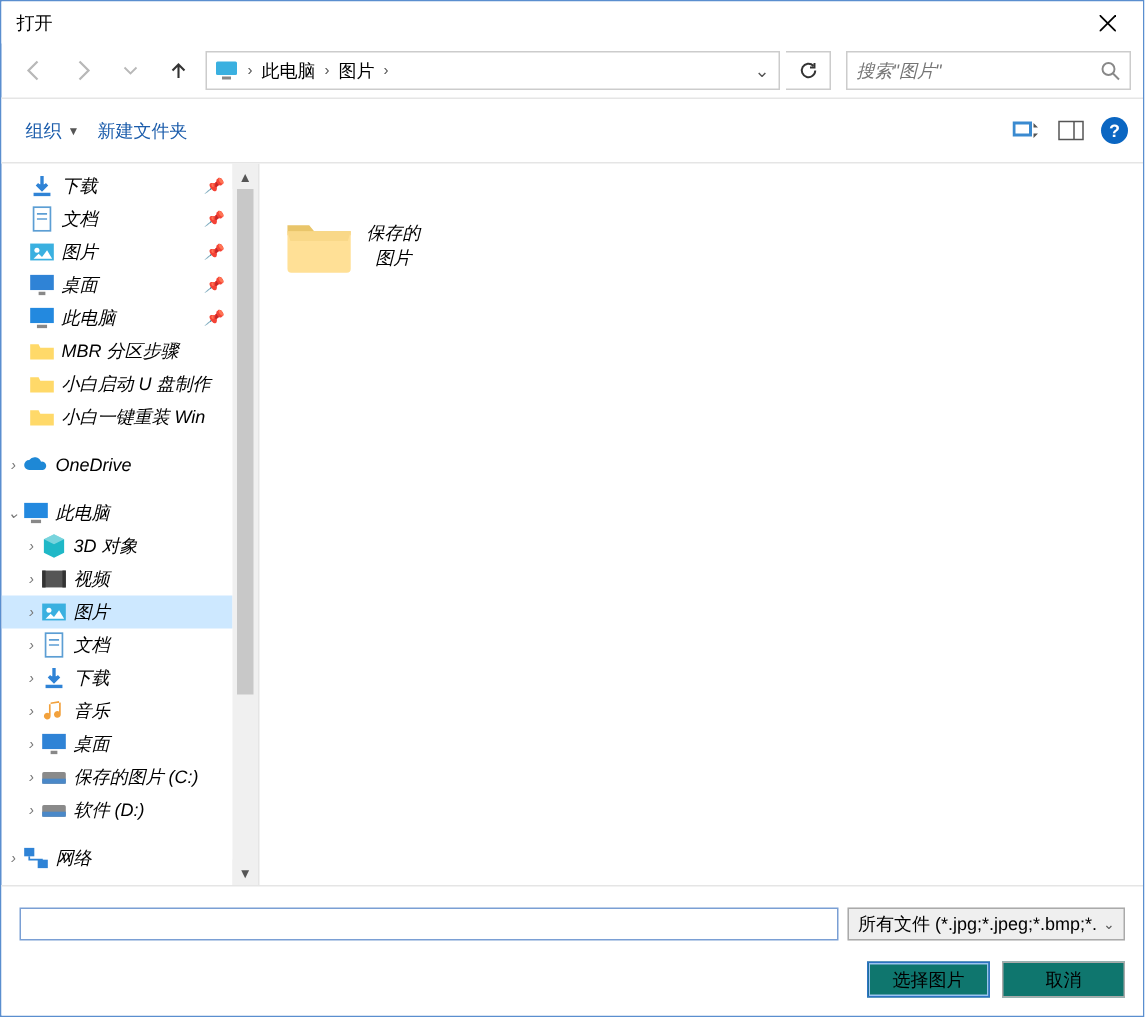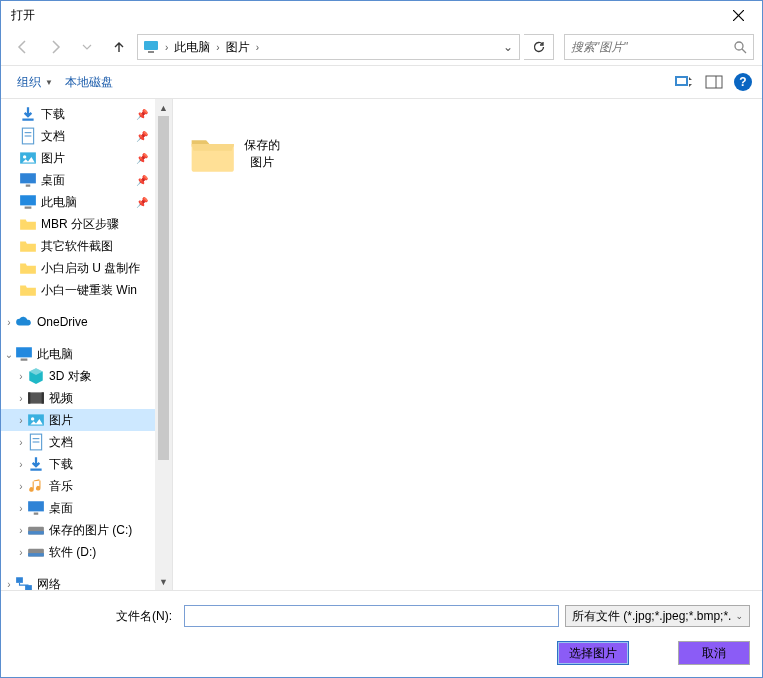--- a/index.html
+++ b/index.html
@@ -15,27 +15,27 @@
 .navbtn svg { stroke: #555; fill: #555; }
 .breadcrumb { flex: 1; height: 26px; border: 1px solid #ccc; display: flex; align-items: center; background: #fff; }
 .breadcrumb .pcicon { width: 18px; height: 18px; margin: 0 4px; }
 .breadcrumb .seg { padding: 0 5px; height: 100%; display: flex; align-items: center; cursor: pointer; }
 .breadcrumb .chev { font-size: 10px; color: #555; padding: 0 1px; }
 .breadcrumb .bcdrop { margin-left: auto; width: 22px; display: flex; align-items: center; justify-content: center; height: 100%; cursor: pointer; color: #555; }
 .refresh { width: 30px; height: 26px; border: 1px solid #ccc; border-left: none; display: flex; align-items: center; justify-content: center; cursor: pointer; }
 .searchbox { width: 190px; height: 26px; border: 1px solid #ccc; margin-left: 6px; display: flex; align-items: center; padding: 0 6px; }
 .searchbox input { border: none; outline: none; flex: 1; color: #777; font-style: italic; background: transparent; }
 .searchbox .sicon { width: 14px; height: 14px; }
-.toolbar { height: 34px; display: flex; align-items: center; padding: 0 10px; border-top: 1px solid #e5e5e5; border-bottom: 1px solid #e5e5e5; background: #fff; }
+.toolbar { height: 44px; display: flex; align-items: center; padding: 0 10px; border-top: 1px solid #e5e5e5; border-bottom: 1px solid #e5e5e5; background: #fff; }
 .toolbar .tbitem { padding: 4px 6px; cursor: pointer; display: flex; align-items: center; gap: 2px; color: #1b5cab; }
 .toolbar .tbitem .drop { font-size: 8px; color: #555; margin-left: 2px; }
 .toolbar .spacer { flex: 1; }
 .toolbar .viewbtn { width: 28px; height: 24px; display: flex; align-items: center; justify-content: center; cursor: pointer; border: 1px solid transparent; margin-left: 2px; }
 .toolbar .help { width: 18px; height: 18px; border-radius: 50%; background: #0a66c2; color: #fff; display: flex; align-items: center; justify-content: center; font-weight: bold; margin-left: 6px; cursor: pointer; font-size: 12px; }
-.body { flex: 1; display: flex; overflow: hidden; }
+.body { flex: 1; display: flex; overflow: hidden; font-style: italic; }
 .sidebar { width: 172px; border-right: 1px solid #e5e5e5; overflow-y: auto; position: relative; }
 .sidebar .scrollbar { position: absolute; right: 0; top: 0; width: 17px; height: 100%; background: #f0f0f0; display: flex; flex-direction: column; }
 .sidebar .scrollbar .sbbtn { height: 17px; display:flex; align-items:center; justify-content:center; background:#f0f0f0; cursor:pointer; font-size:9px; color:#555; }
 .sidebar .scrollbar .sbthumb { background:#c8c8c8; height: 70%; margin:0 3px; }
 .sidebar .scrollbar .sbtrack {flex:1;}
 .tree { padding: 4px 0 4px 0; margin-right:17px; }
 .tree .item { height: 22px; display: flex; align-items: center; padding-left: 6px; cursor: pointer; white-space: nowrap; overflow: hidden; }
 .tree .item.selected { background: #cde8ff; }
 .tree .item .caret { width: 12px; font-size: 10px; color: #777; display:inline-flex; justify-content:center; }
 .tree .item .icon { width: 18px; height: 18px; margin-right: 4px; display: inline-flex; align-items: center; justify-content: center; }
@@ -44,21 +44,21 @@
 .content { flex: 1; padding: 20px 10px; display: flex; gap: 20px; align-items: flex-start; }
 .folder { width: 105px; display: flex; flex-direction: row; align-items: center; gap: 6px; cursor: pointer; padding: 6px; }
 .folder .ficon { width: 72px; height: 58px; }
 .folder .fname { text-align: center; }
 .bottom { border-top: 1px solid #e5e5e5; padding: 14px 12px 12px 12px; background: #fff; }
 .filerow { display: flex; align-items: center; gap: 6px; margin-bottom: 14px; }
 .filerow .label { width: 165px; text-align: right; padding-right: 6px; }
 .filerow input.filename { flex: 1; height: 22px; border: 1px solid #7a9fd4; outline: none; padding: 0 4px; background: #fff; }
 .filerow .filter { width: 185px; height: 22px; border: 1px solid #aaa; background: #efefef; display: flex; align-items: center; padding: 0 6px; justify-content: space-between; cursor: pointer; overflow: hidden; white-space: nowrap; }
 .btnrow { display: flex; justify-content: flex-end; gap: 8px; }
-.btnrow button { width: 72px; height: 24px; border: 1px solid #aaa; background: #8b5cf6; cursor: pointer; margin-left: 41px; }
+.btnrow button { width: 82px; height: 24px; border: 1px solid #aaa; background: #0f766e; cursor: pointer; }
 .btnrow button.primary { border: 1px solid #2e72c4; box-shadow: 0 0 0 1px #9bc4f0 inset; }
 
 
 .ic-folder { fill: #ffd969; }
 .ic-monitor { fill:#2389df; }
 .ic-disk { fill:#8a8a8a; }
 .ic-doc { fill:#fff; stroke:#5c9ed4; }
 .ic-img { fill:#3ab0e0; }
 .ic-down { fill:#2f83d6; }
 .ic-desk { fill:#2f83d6; }
@@ -132,21 +132,21 @@
           </svg>
       </span>
     </div>
   </div>
 
   <div class="toolbar">
     <div class="tbitem">
         <span>组织</span>
         <span class="drop">▼</span>
       </div>
-    <div class="tbitem">本地磁盘</div>
+    <div class="tbitem">新建文件夹</div>
     <div class="spacer"></div>
     <div class="viewbtn">
       <svg width="18" height="14" viewBox="0 0 18 14">
           <rect x="0" y="1" width="13" height="10" fill="#3a8ad0"></rect>
           <rect x="2" y="3" width="9" height="6" fill="#fff"></rect>
           <path d="M14 2 L17 5 L14 5 Z M14 12 L17 9 L14 9 Z" fill="#555"></path>
         </svg>
     </div>
     <div class="viewbtn">
       <svg width="18" height="14" viewBox="0 0 18 14">
@@ -218,29 +218,20 @@
             <span class="pin">📌</span>
           </div>
         <div class="item">
             <span class="caret"></span>
             <span class="icon">
               <svg viewBox="0 0 16 16">
                 <path class="ic-folder" d="M1 4h5l1 2h8v7H1z"></path>
               </svg>
             </span>
             <span>MBR 分区步骤</span>
-          </div>
-        <div class="item">
-            <span class="caret"></span>
-            <span class="icon">
-              <svg viewBox="0 0 16 16">
-                <path class="ic-folder" d="M1 4h5l1 2h8v7H1z"></path>
-              </svg>
-            </span>
-            <span>其它软件截图</span>
           </div>
         <div class="item">
             <span class="caret"></span>
             <span class="icon">
               <svg viewBox="0 0 16 16">
                 <path class="ic-folder" d="M1 4h5l1 2h8v7H1z"></path>
               </svg>
             </span>
             <span>小白启动 U 盘制作</span>
           </div>
@@ -394,21 +385,20 @@
             <path fill="#ffe096" d="M4 14h64v38a4 4 0 01-4 4H8a4 4 0 01-4-4z"></path>
             <path fill="#f3d07a" d="M4 14h64l-3 10H7z" opacity=".5"></path>
           </svg>
         <span class="fname">保存的图片</span>
       </div>
     </div>
   </div>
 
   <div class="bottom">
     <div class="filerow">
-      <span class="label">文件名(N):</span>
       <input class="filename" value="" style="">
       <div class="filter">
         <span>所有文件 (*.jpg;*.jpeg;*.bmp;*.</span>
         <span style="font-size:9px;color:#555;">⌄</span>
       </div>
     </div>
     <div class="btnrow">
       <button class="primary">选择图片</button>
       <button>取消</button>
     </div>

